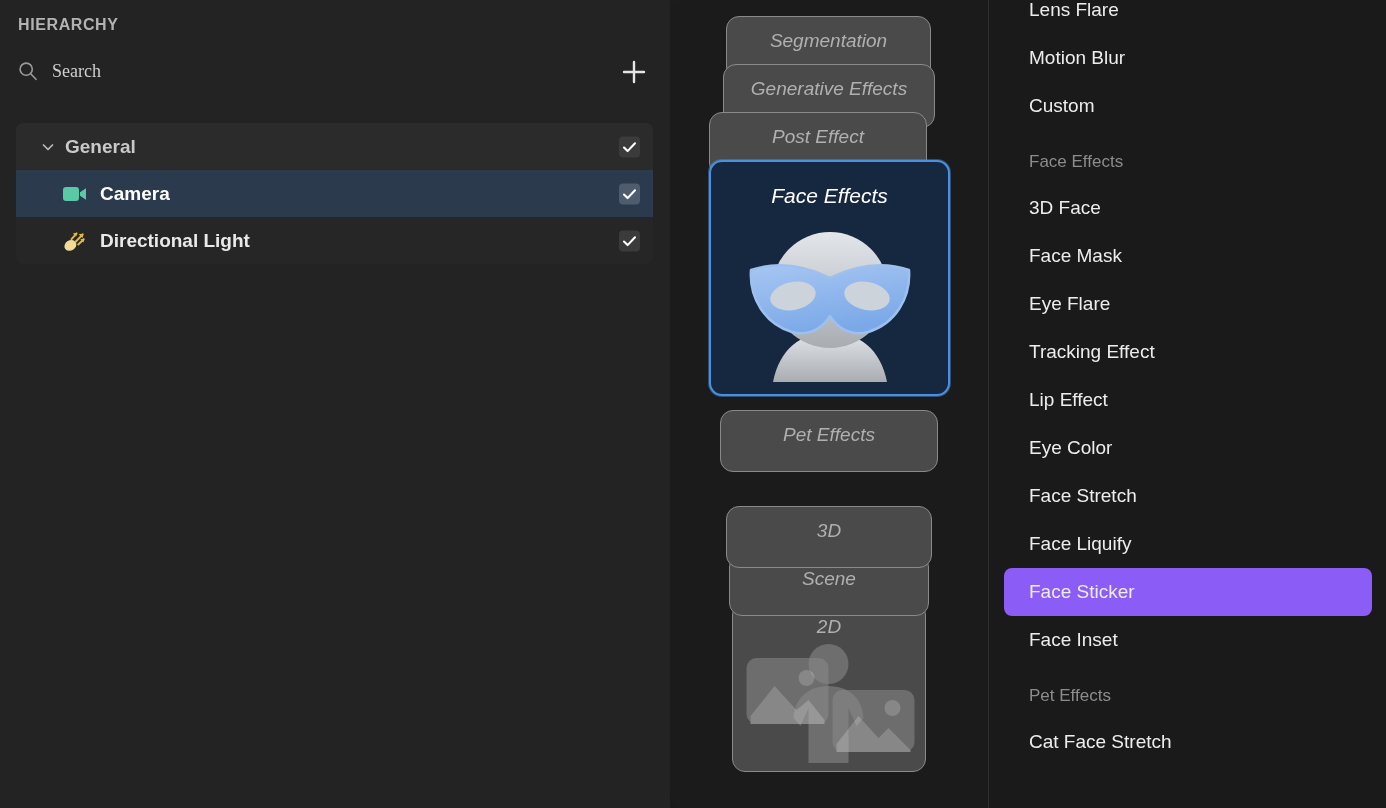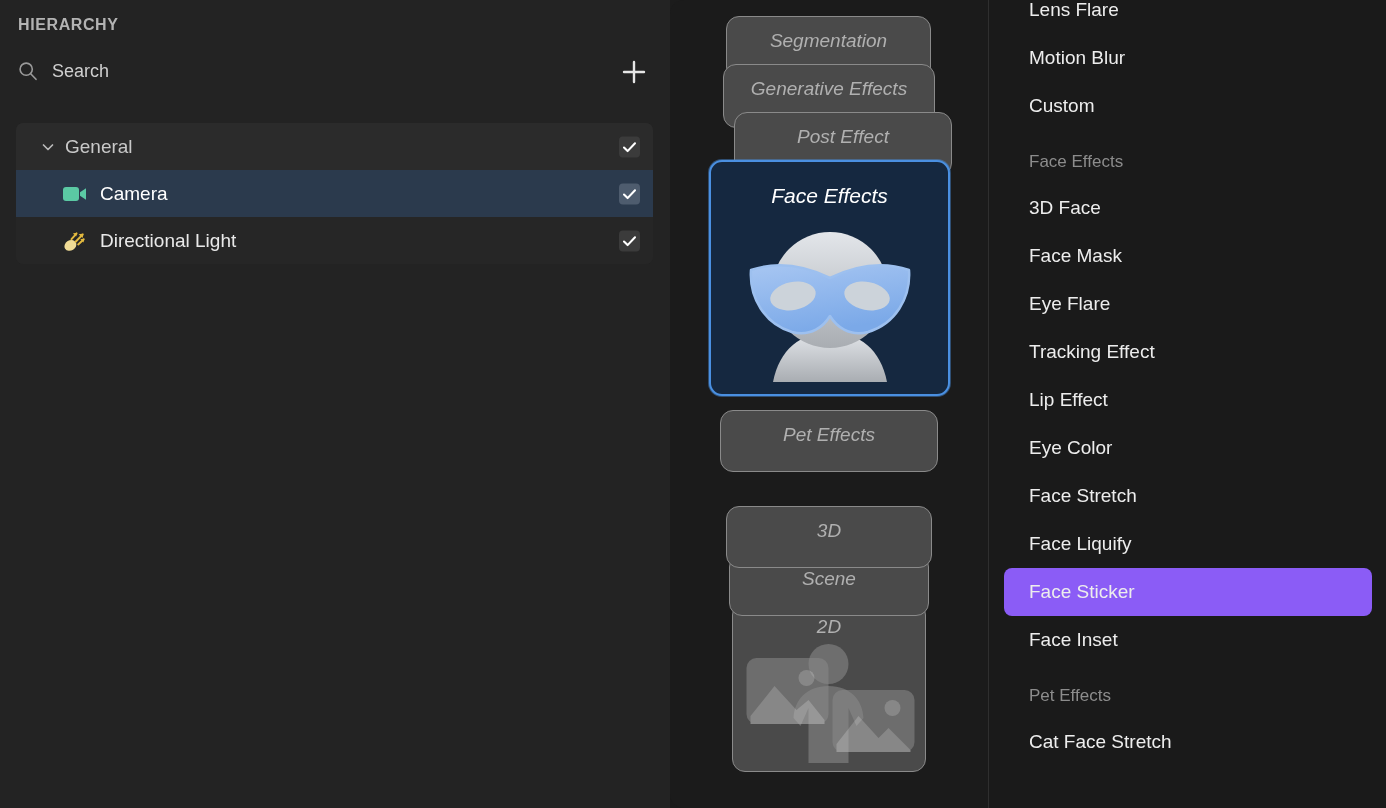--- a/index.html
+++ b/index.html
@@ -56,21 +56,21 @@
     flex: 0 0 20px;
     display: block;
   }
   .search-input {
     margin-left: 14px;
     background: transparent;
     border: none;
     outline: none;
     color: #e8e8e8;
     font-size: 18px;
-    font-family: Liberation Sans, sans-serif;
+    font-family: Liberation Serif, serif;
     width: 480px;
     padding: 0;
   }
   .search-input::placeholder { color: #cfcfcf; opacity: 1; }
   .add-button {
     position: absolute;
     right: 22px;
     top: 8px;
     width: 28px;
     height: 28px;
@@ -78,20 +78,21 @@
   }
 
   .tree {
     position: absolute;
     left: 16px;
     top: 123px;
     width: 637px;
     border-radius: 7px;
     overflow: hidden;
     background: #272727;
+    font-weight: bold;
   }
   .tree-row {
     position: relative;
     height: 47px;
     display: flex;
     align-items: center;
     box-sizing: border-box;
   }
   .tree-row.group { background: #2b2b2b; }
   .tree-row.child { background: #262626; }
@@ -320,21 +321,21 @@
   <div class="stack-panel">
 
     <div class="card" style="left:56px; top:16px; width:205px; height:64px; z-index:10;">
       <span class="card-title">Segmentation</span>
     </div>
 
     <div class="card" style="left:53px; top:64px; width:212px; height:64px; z-index:20;">
       <span class="card-title">Generative Effects</span>
     </div>
 
-    <div class="card" style="left:64px; top:112px; width:218px; height:64px; z-index:30;">
+    <div class="card" style="left:39px; top:112px; width:218px; height:64px; z-index:30;">
       <span class="card-title">Post Effect</span>
     </div>
 
     <div class="card selected" style="left:39px; top:160px; width:241px; height:236px;">
       <span class="card-title">Face Effects</span>
       <span class="card-art">
         <svg width="190" height="170" viewBox="0 0 190 170">
           <defs>
             <linearGradient id="headG" x1="0" y1="0" x2="0" y2="1">
               <stop offset="0" stop-color="#e3e6ea"></stop>

